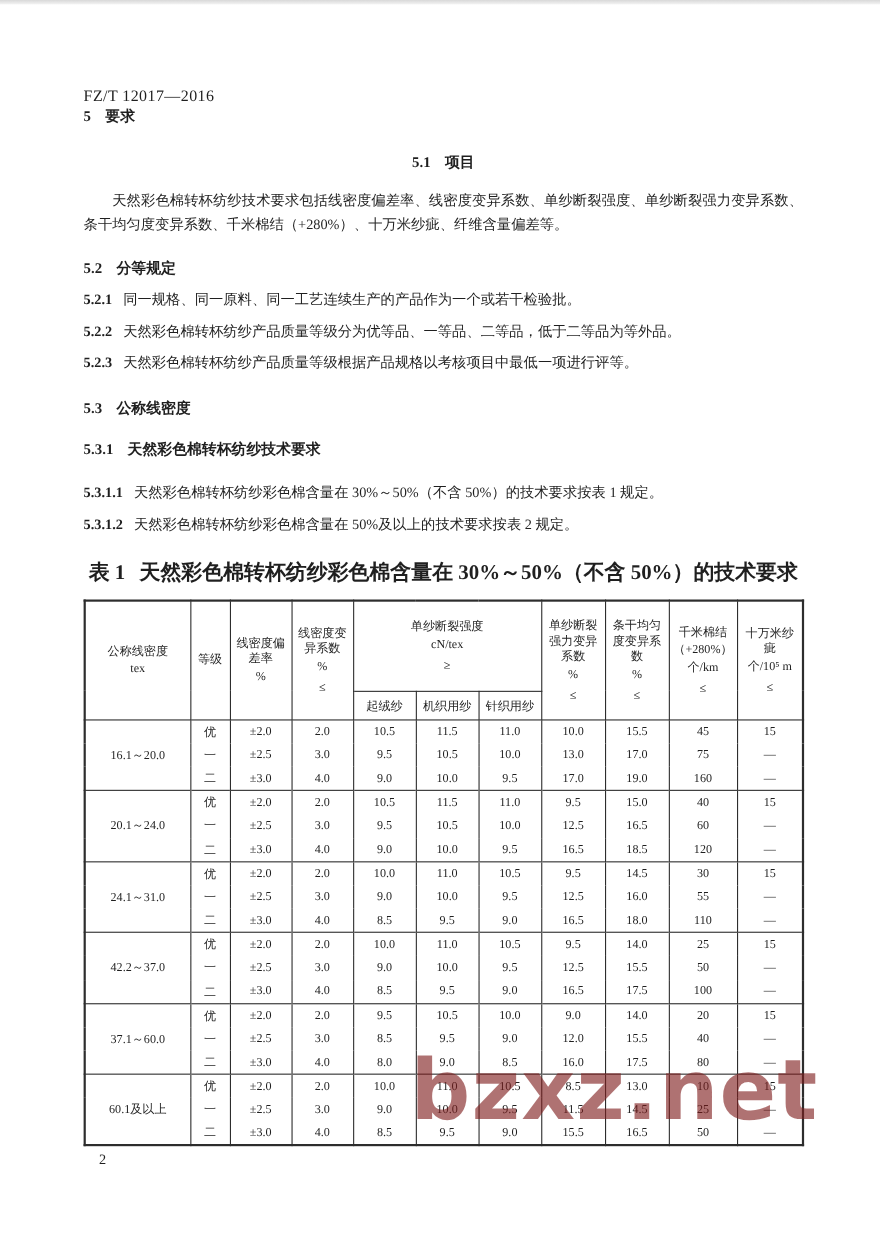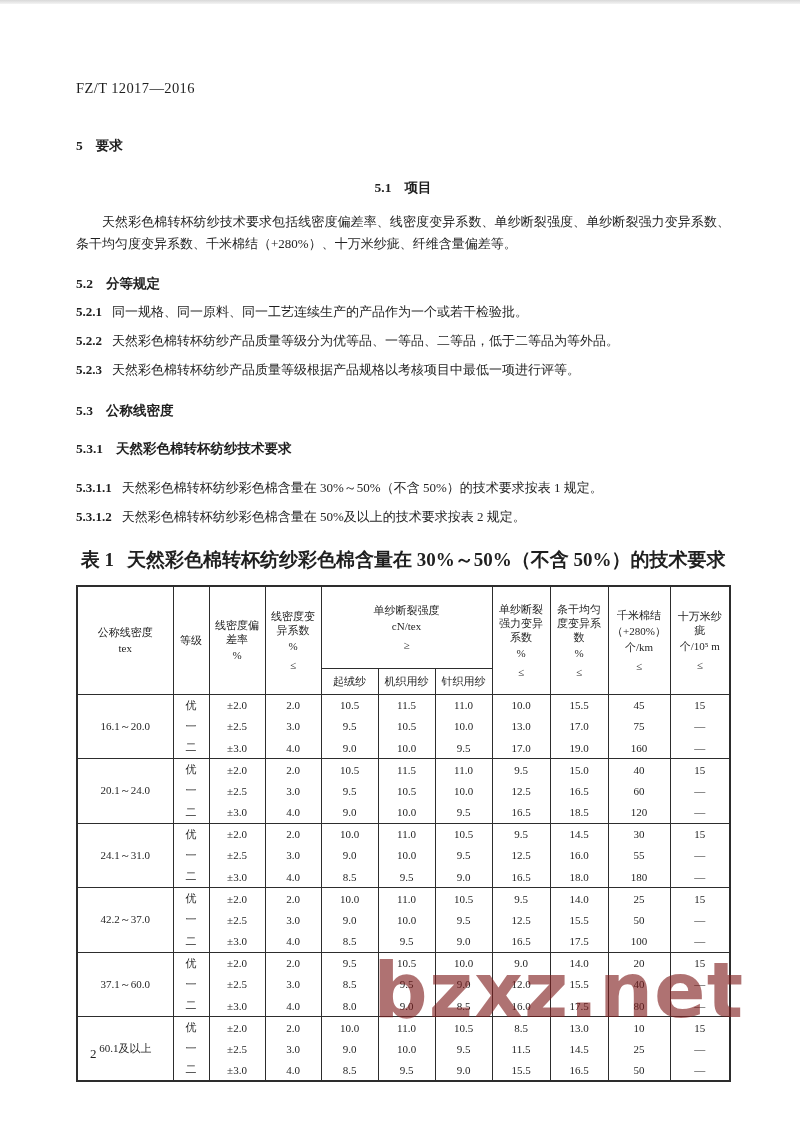--- a/index.html
+++ b/index.html
@@ -10,21 +10,21 @@
     color:#1f1f1f;
   }
   .scan-edge { position:absolute; top:0; left:0; right:0; height:4px;
     background:linear-gradient(#d8d8d8,#f4f4f4); }
   .page { position:absolute; inset:0; padding:80px 70px 0 76px; }
 
   .doc-code { font-size:14.5px; letter-spacing:0.4px; }
 
   .h { font-weight:bold; font-size:13.5px; }
   .h .hnum { margin-right:13px; }
-  .h5  { margin-top:40px; }
+  .h5  { }
   .h51 { margin-top:24px;text-align:center; }
   .h52 { margin-top:20px; }
   .h53 { margin-top:22px; }
   .h531{ margin-top:20px; }
 
   .p-body { margin-top:14px; font-size:13px; line-height:22px;
     text-indent:2em; text-align:justify; }
 
   .clause { margin-top:9px; font-size:13px; line-height:20px; }
   .clause .cnum { font-weight:bold; margin-right:10px; }
@@ -292,21 +292,21 @@
         </tr>
         <tr>
           <td>二</td>
           <td>±3.0</td>
           <td>4.0</td>
           <td>8.5</td>
           <td>9.5</td>
           <td>9.0</td>
           <td>16.5</td>
           <td>18.0</td>
-          <td>180</td>
+          <td>110</td>
           <td>—</td>
         </tr>
         <tr class="group-start">
           <td rowspan="3">42.2～37.0</td>
           <td>优</td>
           <td>±2.0</td>
           <td>2.0</td>
           <td>10.0</td>
           <td>11.0</td>
           <td>10.5</td>

